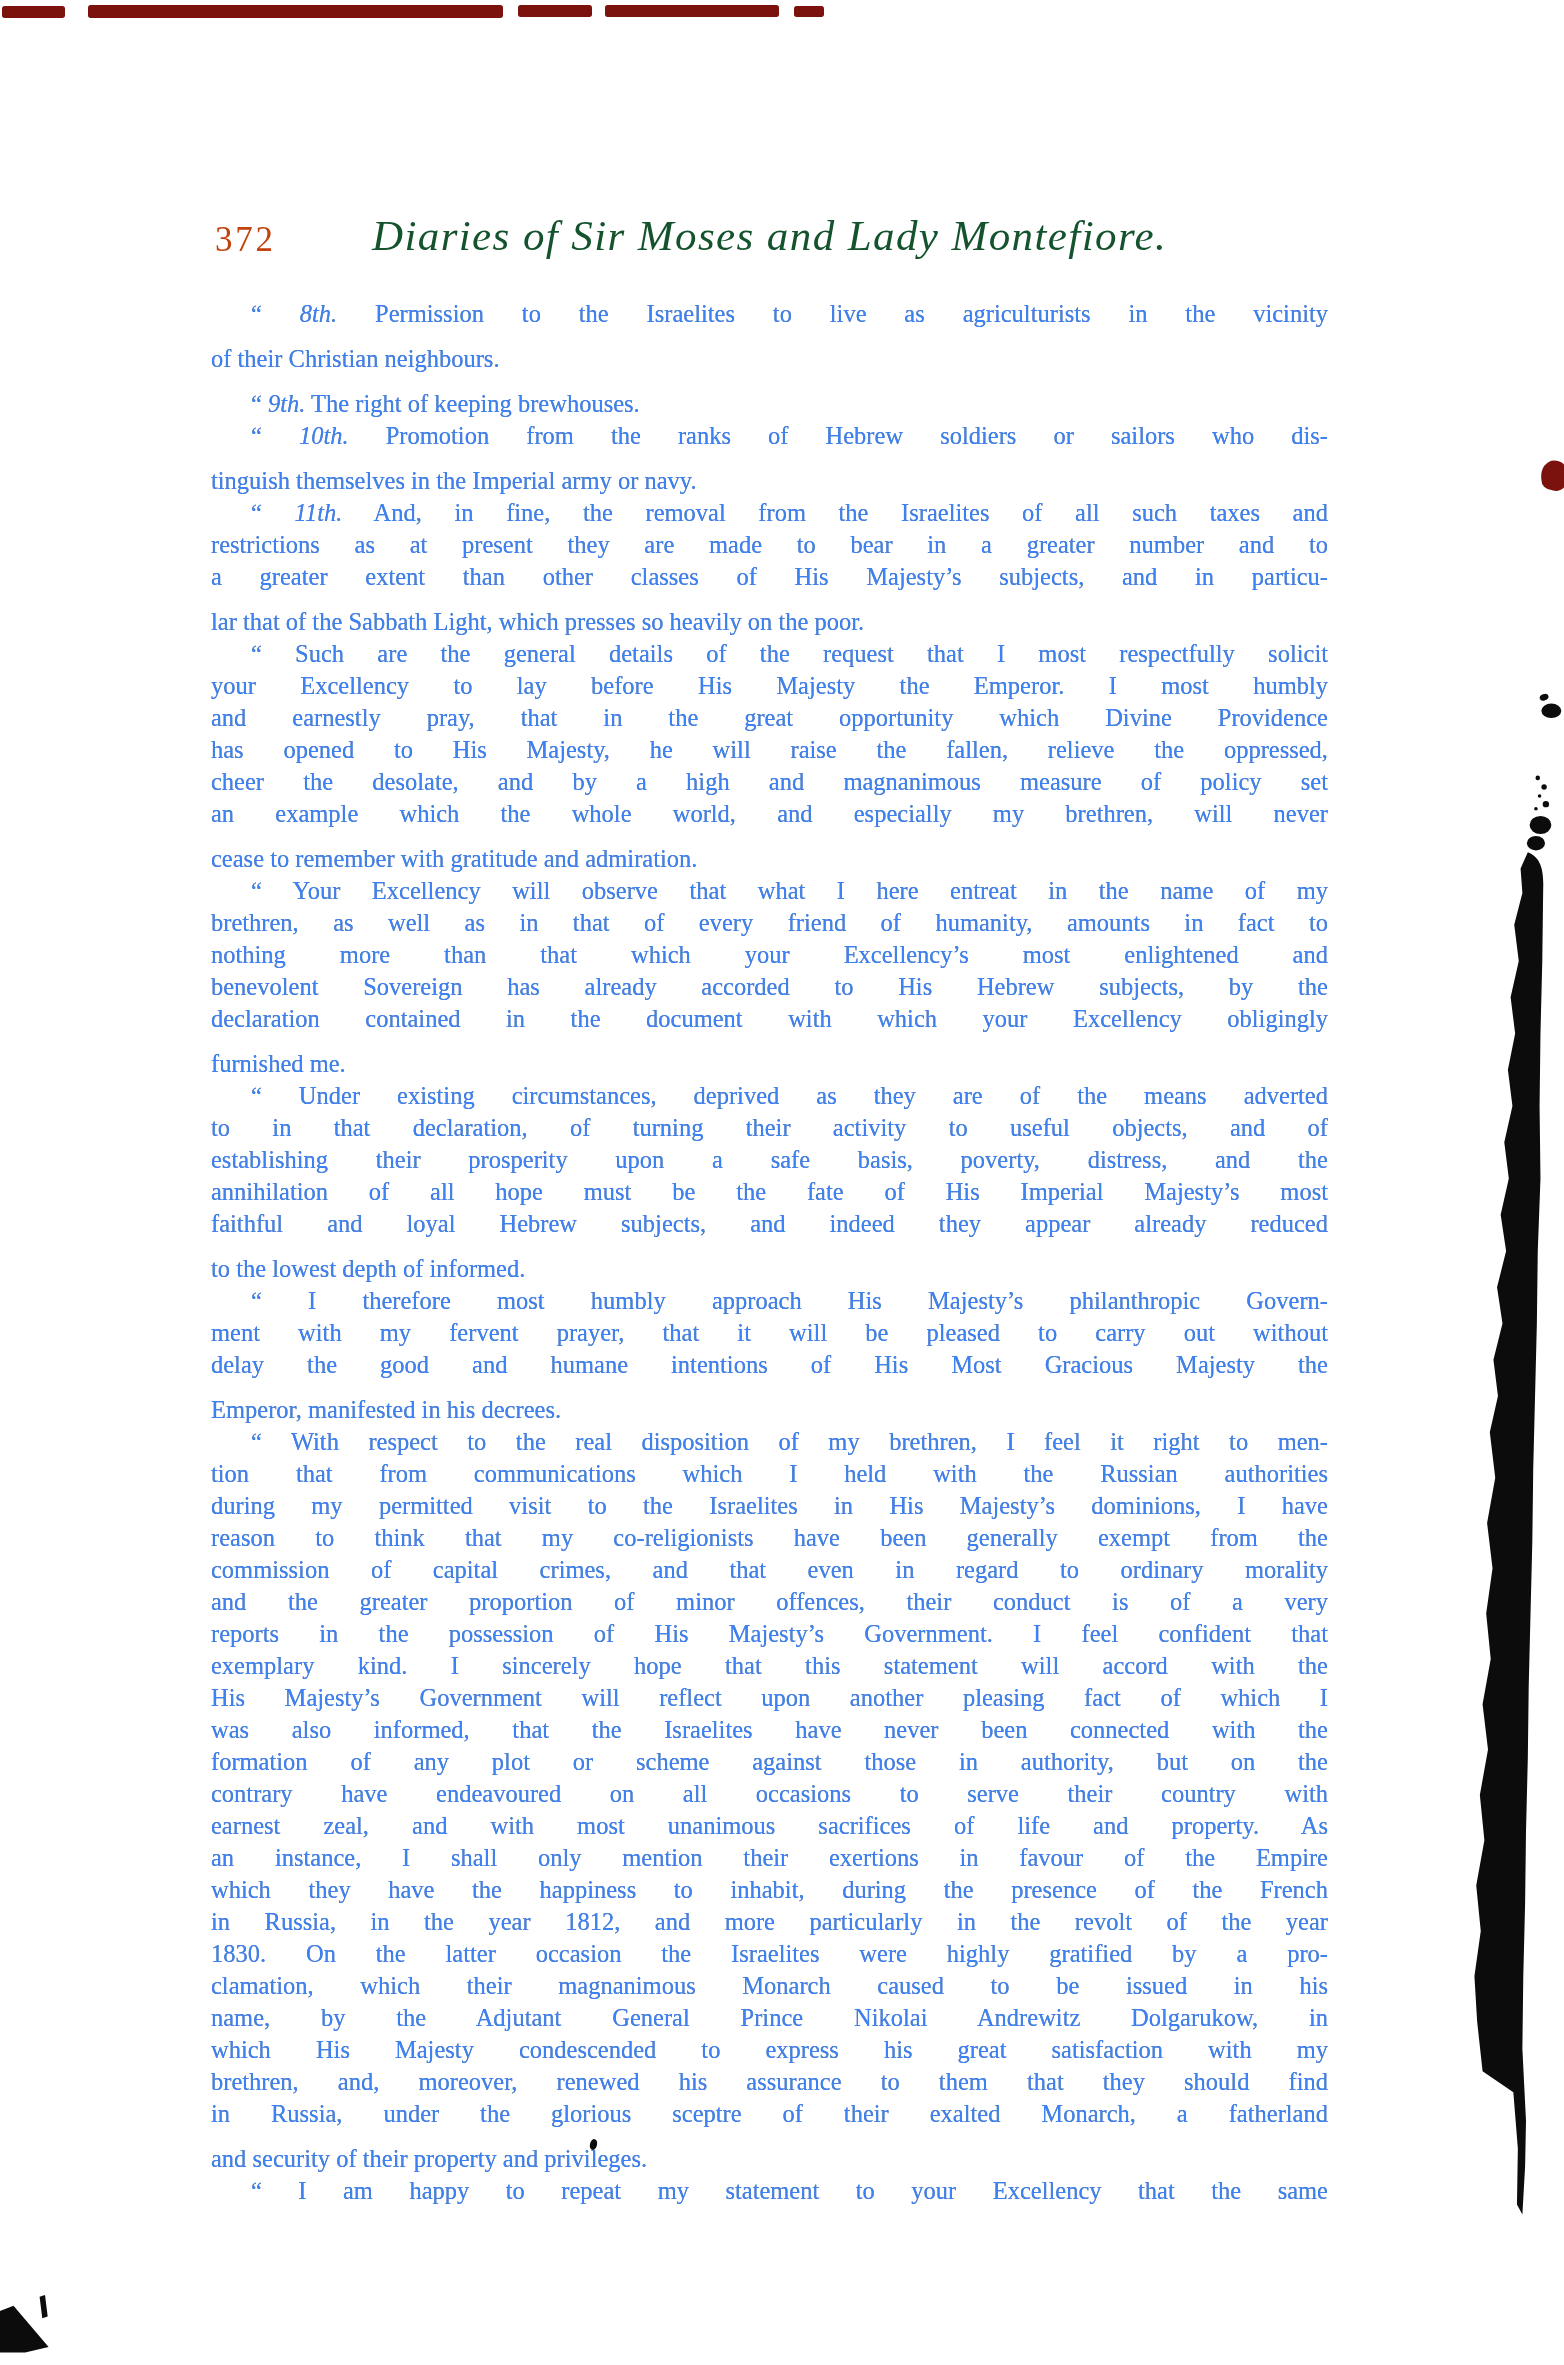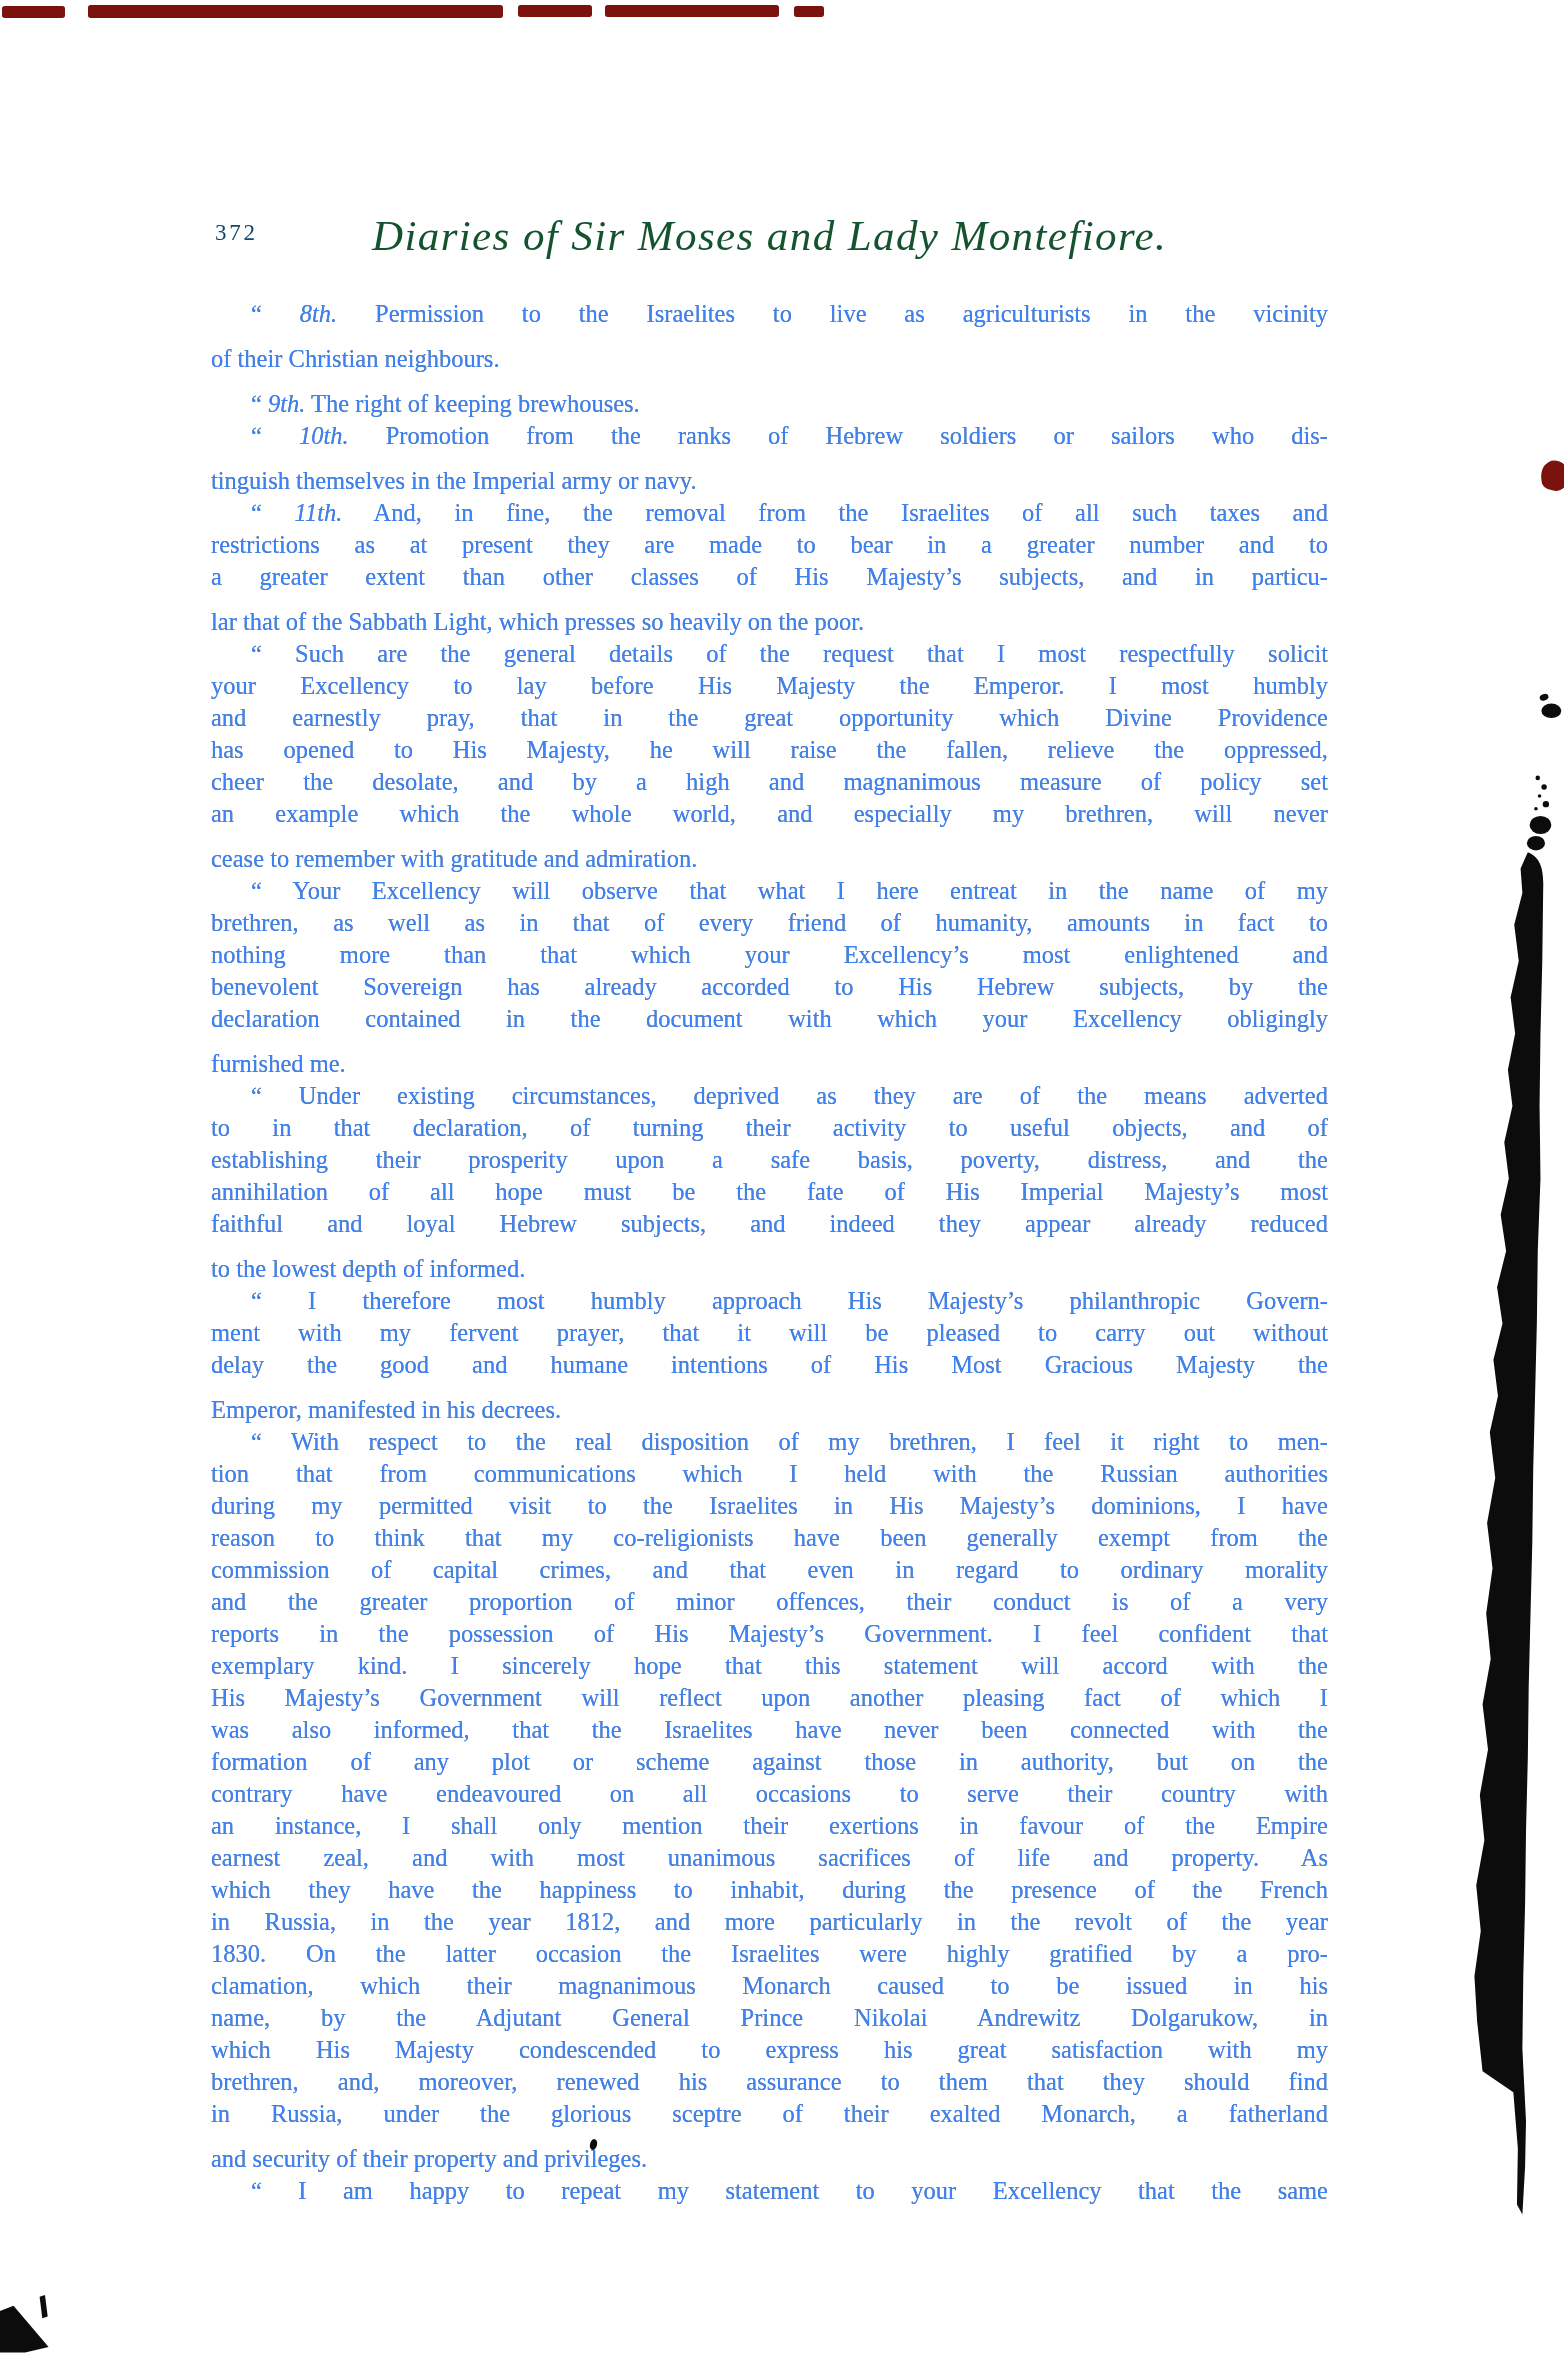--- a/index.html
+++ b/index.html
@@ -2,21 +2,21 @@
 <html style="--ink-red: #7c120e;font-size:14.5px"><head>
 <meta charset="utf-8">
 <style>
   html,body{margin:0;padding:0;background:#ffffff;}
   .page{
     position:relative;width:1564px;height:2366px;background:#ffffff;overflow:hidden;
     font-family:"Liberation Serif","DejaVu Serif",serif;color:#151515;
   }
   
   .pagenum{
-    position:absolute;left:215px;top:220px;font-size:23px;letter-spacing:2.7px;color:#0c4a6e;
+    position:absolute;left:215px;top:220px;font-size:35px;letter-spacing:2.7px;color:#c2410c;
   }
   .title{
     position:absolute;left:211px;top:211px;width:1117px;text-align:center;
     font-style:italic;font-size:43px;letter-spacing:1.4px;color:#14532d;white-space:nowrap;
   }
   
   .text-block{
     position:absolute;left:211px;top:298px;width:1117px;
     font-size:24.5px;line-height:32px;color:#3b82f6;
     text-shadow:0 0 0.5px rgba(20,20,20,.55);
@@ -85,22 +85,22 @@
       <div class="line"><span>during my permitted visit to the Israelites in His Majesty’s dominions, I have</span></div>
       <div class="line"><span>reason to think that my co-religionists have been generally exempt from the</span></div>
       <div class="line"><span>commission of capital crimes, and that even in regard to ordinary morality</span></div>
       <div class="line"><span>and the greater proportion of minor offences, their conduct is of a very</span></div>
       <div class="line"><span>reports in the possession of His Majesty’s Government.  I feel confident that</span></div>
       <div class="line"><span>exemplary kind.  I sincerely hope that this statement will accord with the</span></div>
       <div class="line"><span>His Majesty’s Government will reflect upon another pleasing fact of which I</span></div>
       <div class="line"><span>was also informed, that the Israelites have never been connected with the</span></div>
       <div class="line"><span>formation of any plot or scheme against those in authority, but on the</span></div>
       <div class="line"><span>contrary have endeavoured on all occasions to serve their country with</span></div>
+      <div class="line"><span>earnest zeal, and with most unanimous sacrifices of life and property.  As</span></div>
       <div class="line"><span>an instance, I shall only mention their exertions in favour of the Empire</span></div>
-      <div class="line"><span>earnest zeal, and with most unanimous sacrifices of life and property.  As</span></div>
       <div class="line"><span>which they have the happiness to inhabit, during the presence of the French</span></div>
       <div class="line"><span>in Russia, in the year 1812, and more particularly in the revolt of the year</span></div>
       <div class="line"><span>1830.  On the latter occasion the Israelites were highly gratified by a pro-</span></div>
       <div class="line"><span>clamation, which their magnanimous Monarch caused to be issued in his</span></div>
       <div class="line"><span>name, by the Adjutant General Prince Nikolai Andrewitz Dolgarukow, in</span></div>
       <div class="line"><span>which His Majesty condescended to express his great satisfaction with my</span></div>
       <div class="line"><span>brethren, and, moreover, renewed his assurance to them that they should find</span></div>
       <div class="line"><span>in Russia, under the glorious sceptre of their exalted Monarch, a fatherland</span></div>
       <div class="line parend"><span>and security of their property and privileges.</span></div>
       <div class="line indent"><span>“ I am happy to repeat my statement to your Excellency that the same</span></div>

